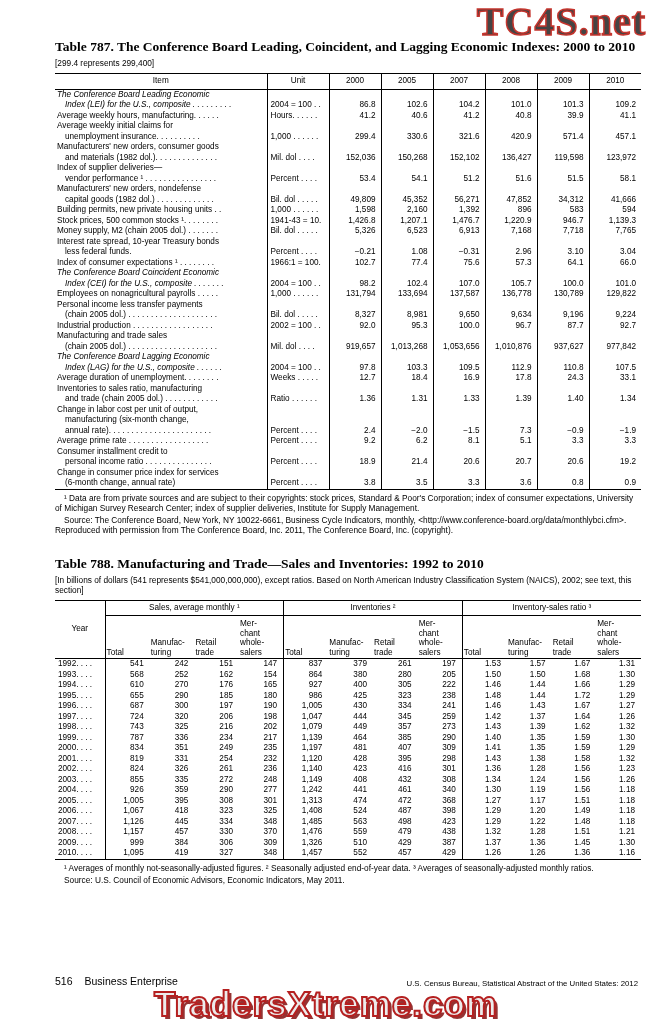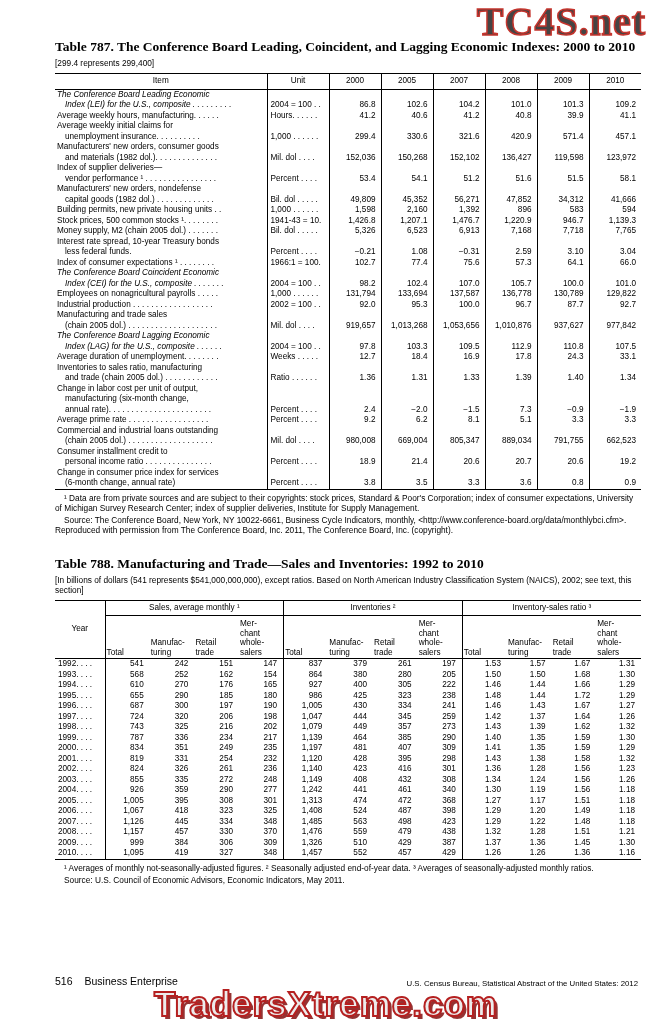--- a/index.html
+++ b/index.html
@@ -210,21 +210,21 @@
             <td class="val">7,718</td>
             <td class="val">7,765</td>
           </tr>
           <tr>
             <td class="item">Interest rate spread, 10-year Treasury bonds
 less federal funds.</td>
             <td class="unit">Percent . . . .</td>
             <td class="val">−0.21</td>
             <td class="val">1.08</td>
             <td class="val">−0.31</td>
-            <td class="val">2.59</td>
+            <td class="val">2.96</td>
             <td class="val">3.10</td>
             <td class="val">3.04</td>
           </tr>
           <tr>
             <td class="item">Index of consumer expectations ¹ . . . . . . . .</td>
             <td class="unit">1966:1 = 100.</td>
             <td class="val">102.7</td>
             <td class="val">77.4</td>
             <td class="val">75.6</td>
             <td class="val">57.3</td>
@@ -246,20 +246,31 @@
             <td class="item">Employees on nonagricultural payrolls . . . . .</td>
             <td class="unit">1,000 . . . . . .</td>
             <td class="val">131,794</td>
             <td class="val">133,694</td>
             <td class="val">137,587</td>
             <td class="val">136,778</td>
             <td class="val">130,789</td>
             <td class="val">129,822</td>
           </tr>
           <tr>
+            <td class="item">Personal income less transfer payments
+(chain 2005 dol.) . . . . . . . . . . . . . . . . . . . .</td>
+            <td class="unit">Bil. dol . . . . .</td>
+            <td class="val">8,327</td>
+            <td class="val">8,981</td>
+            <td class="val">9,650</td>
+            <td class="val">9,634</td>
+            <td class="val">9,196</td>
+            <td class="val">9,224</td>
+          </tr>
+          <tr>
             <td class="item">Industrial production . . . . . . . . . . . . . . . . . .</td>
             <td class="unit">2002 = 100 . .</td>
             <td class="val">92.0</td>
             <td class="val">95.3</td>
             <td class="val">100.0</td>
             <td class="val">96.7</td>
             <td class="val">87.7</td>
             <td class="val">92.7</td>
           </tr>
           <tr>
@@ -319,31 +330,20 @@
           </tr>
           <tr>
             <td class="item">Average prime rate . . . . . . . . . . . . . . . . . .</td>
             <td class="unit">Percent . . . .</td>
             <td class="val">9.2</td>
             <td class="val">6.2</td>
             <td class="val">8.1</td>
             <td class="val">5.1</td>
             <td class="val">3.3</td>
             <td class="val">3.3</td>
-          </tr>
-          <tr>
-            <td class="item">Commercial and industrial loans outstanding
-(chain 2005 dol.) . . . . . . . . . . . . . . . . . . .</td>
-            <td class="unit">Mil. dol . . . .</td>
-            <td class="val">980,008</td>
-            <td class="val">669,004</td>
-            <td class="val">805,347</td>
-            <td class="val">889,034</td>
-            <td class="val">791,755</td>
-            <td class="val">662,523</td>
           </tr>
           <tr>
             <td class="item">Consumer installment credit to
 personal income ratio . . . . . . . . . . . . . . .</td>
             <td class="unit">Percent . . . .</td>
             <td class="val">18.9</td>
             <td class="val">21.4</td>
             <td class="val">20.6</td>
             <td class="val">20.7</td>
             <td class="val">20.6</td>

